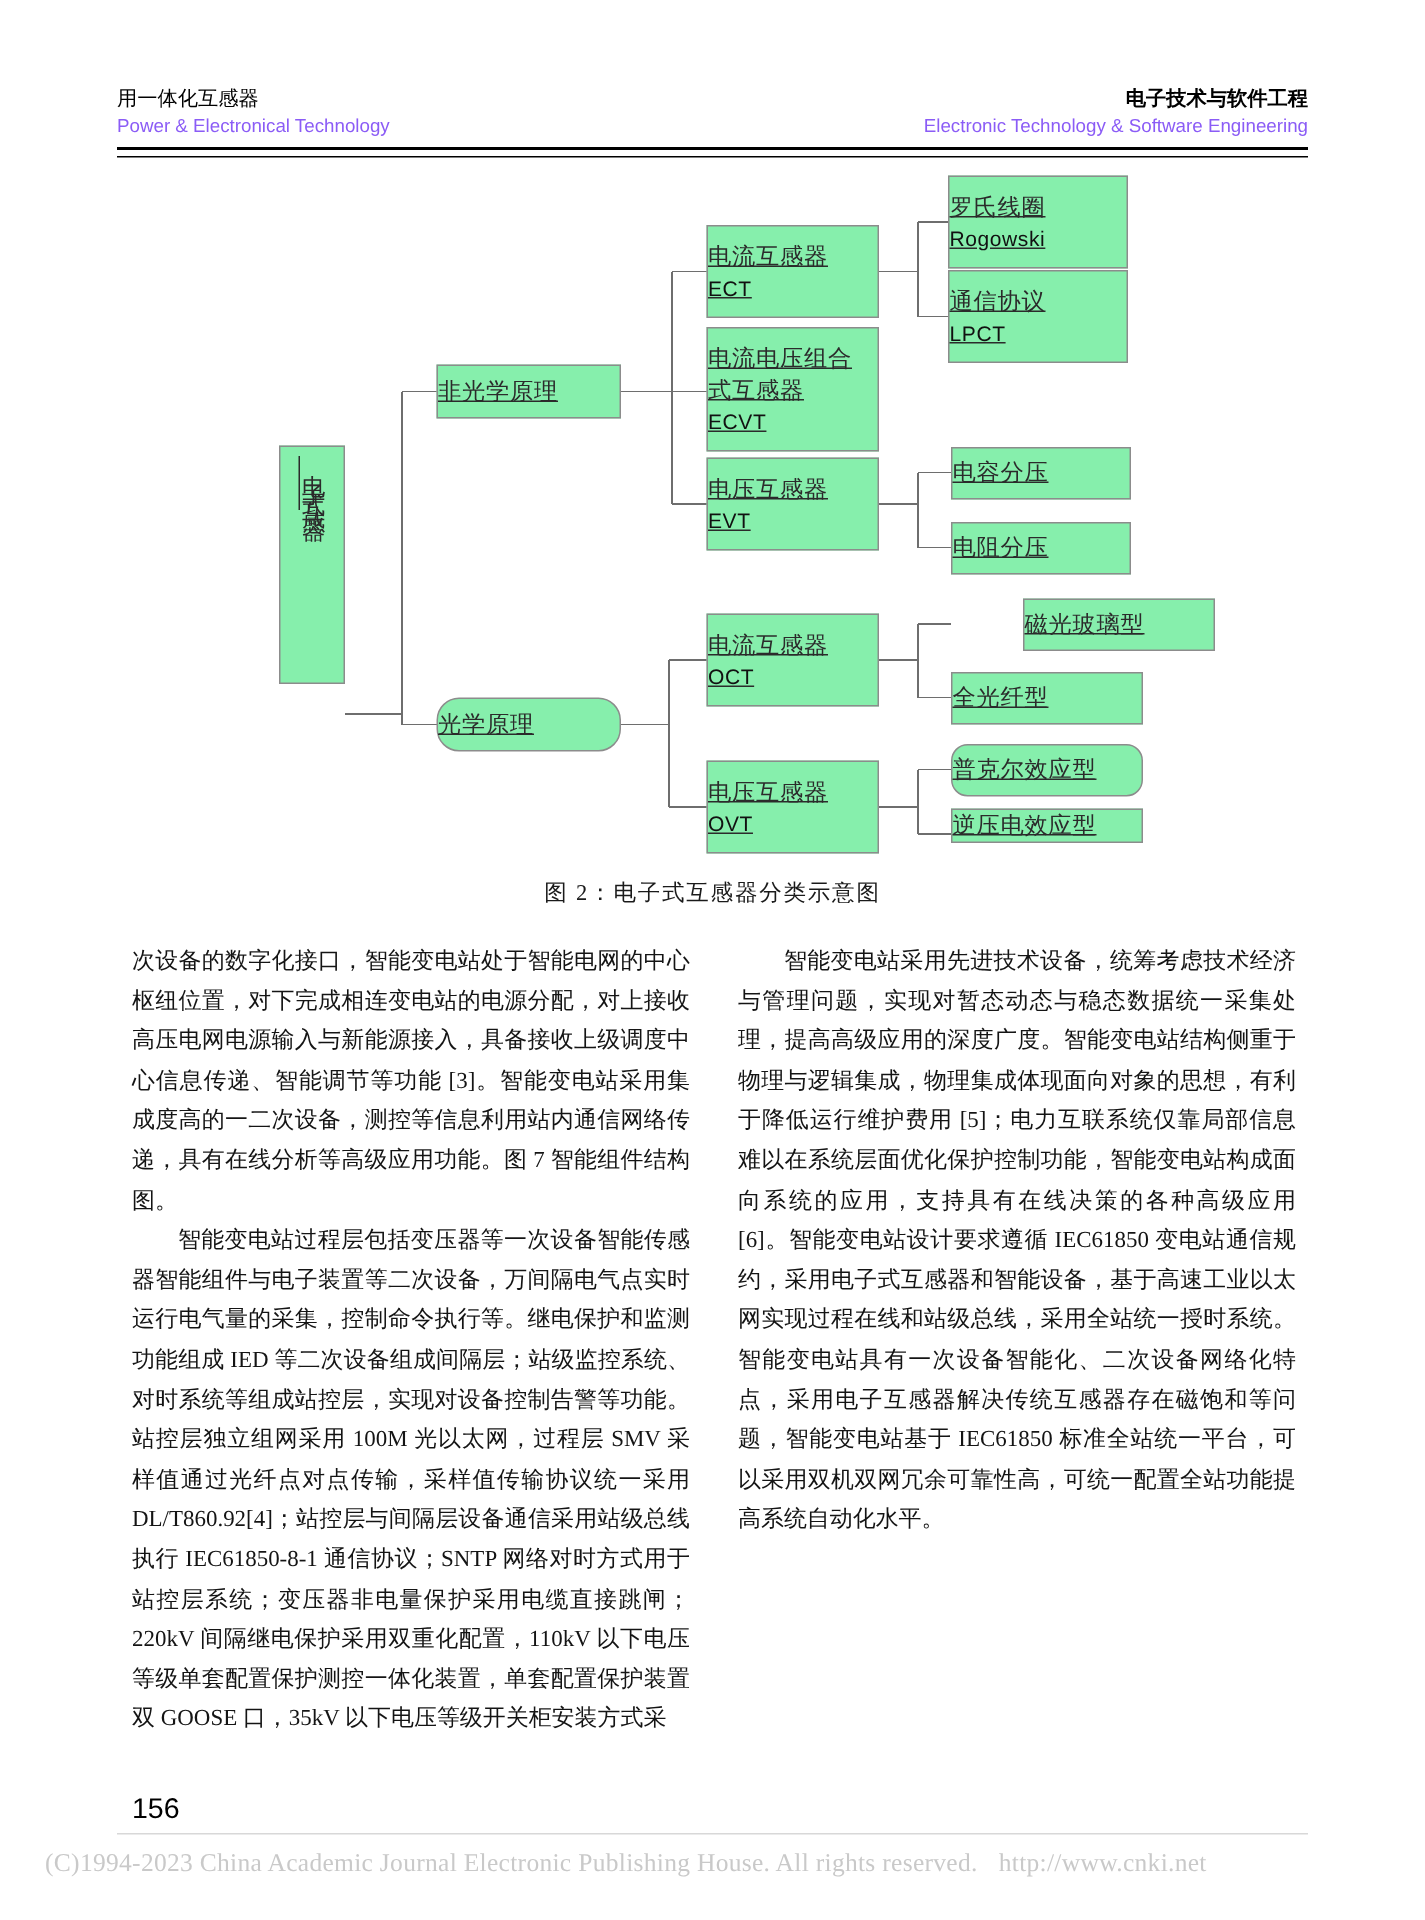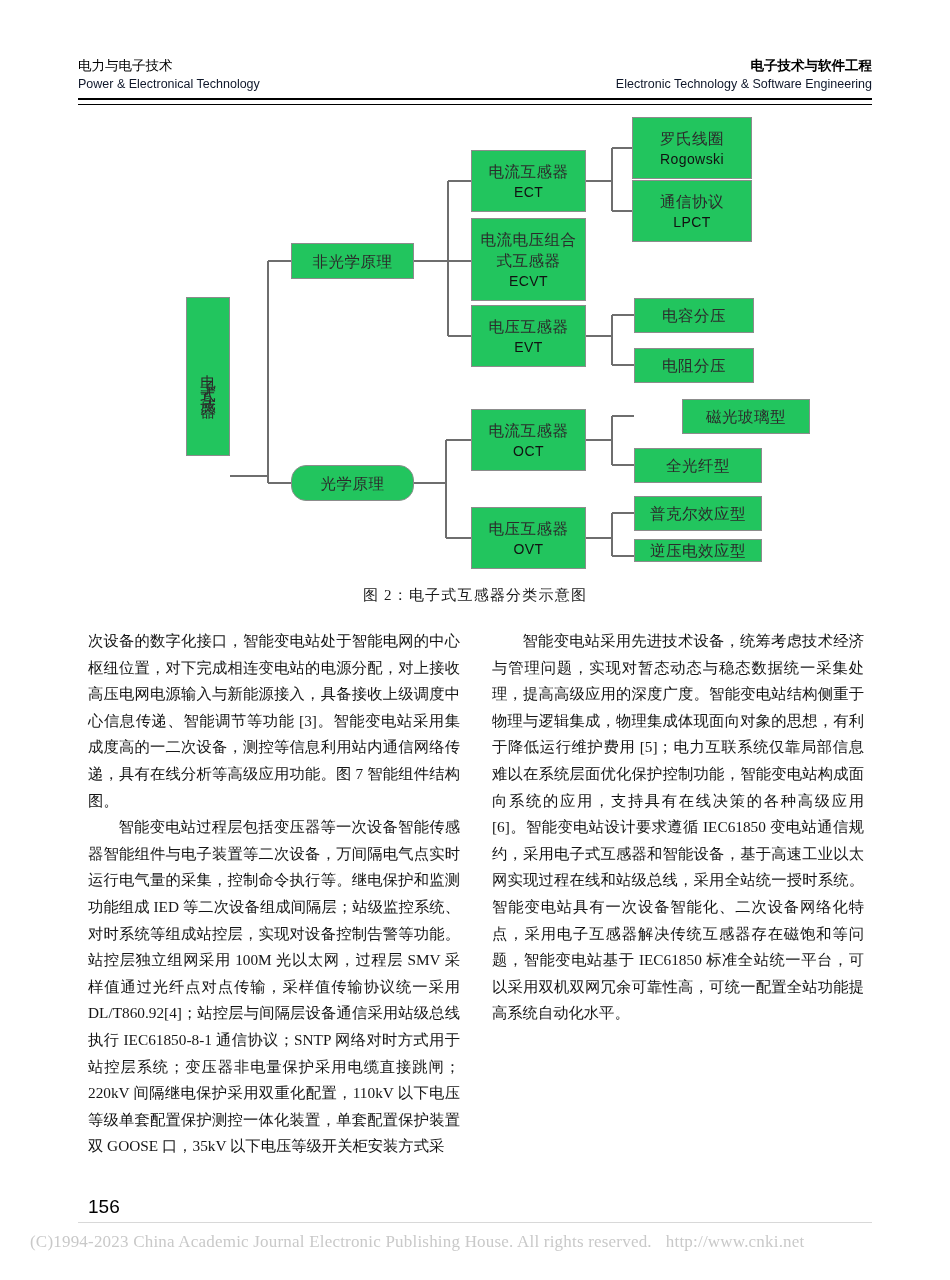--- a/index.html
+++ b/index.html
@@ -41,21 +41,21 @@
     font-size: 13.5px;
     line-height: 19px;
     color: #000;
     white-space: nowrap;
   }
   .hdr-right .hdr-cn { font-weight: bold; }
   .hdr-en {
     font-family: "Liberation Sans", "DejaVu Sans", sans-serif;
     font-size: 12.5px;
     line-height: 18px;
-    color: #0f172a;
+    color: #8b5cf6;
     white-space: nowrap;
   }
   .hdr-rule {
     position: absolute;
     left: 78px;
     top: 98px;
     width: 794px;
     height: 4px;
     border-top: 2px solid #000;
     border-bottom: 1px solid #000;
@@ -78,27 +78,28 @@
   }
   .diagram svg {
     position: absolute;
     left: 0;
     top: 0;
   }
   .node {
     position: absolute;
     box-sizing: border-box;
     border: 1px solid #8c8c8c;
-    background: #22c55e;
+    background: #86efac;
     display: flex;
     flex-direction: column;
-    align-items: center;
+    align-items: flex-start;
     justify-content: center;
     text-align: center;
     color: #2b2b2b;
+    text-decoration: underline;
   }
   .node .cn {
     font-family: "Liberation Serif", "DejaVu Serif", serif;
     font-size: 15.5px;
     line-height: 21px;
     letter-spacing: 0.5px;
     white-space: nowrap;
   }
   .node .en {
     font-family: "Liberation Sans", "DejaVu Sans", sans-serif;
@@ -188,21 +189,21 @@
     color: #c9c9c9;
     white-space: nowrap;
   }
   .copyright .url { margin-left: 14px; }
 </style>
 </head>
 <body>
 
 <div class="page-header">
   <div class="hdr-left">
-    <div class="hdr-cn">电力与电子技术</div>
+    <div class="hdr-cn">用一体化互感器</div>
     <div class="hdr-en">Power &amp; Electronical Technology</div>
   </div>
   <div class="hdr-right">
     <div class="hdr-cn">电子技术与软件工程</div>
     <div class="hdr-en">Electronic Technology &amp; Software Engineering</div>
   </div>
 </div>
 <div class="hdr-rule"></div>
 
 <div class="figure">
@@ -311,21 +312,21 @@
     </div>
 
     <div class="node" style="left:634px; top:291px; width:128px; height:35px;margin-left:48px;">
       <div class="cn">磁光玻璃型</div>
     </div>
 
     <div class="node" style="left:634px; top:340px; width:128px; height:35px;">
       <div class="cn">全光纤型</div>
     </div>
 
-    <div class="node" style="left:634px; top:388px; width:128px; height:35px;">
+    <div class="node" style="left:634px; top:388px; width:128px; height:35px;border-radius:11px;">
       <div class="cn">普克尔效应型</div>
     </div>
 
     <div class="node" style="left:634px; top:431px; width:128px; height:23px;">
       <div class="cn">逆压电效应型</div>
     </div>
 
   </div>
 
   <div class="fig-caption">图 2：电子式互感器分类示意图</div>

